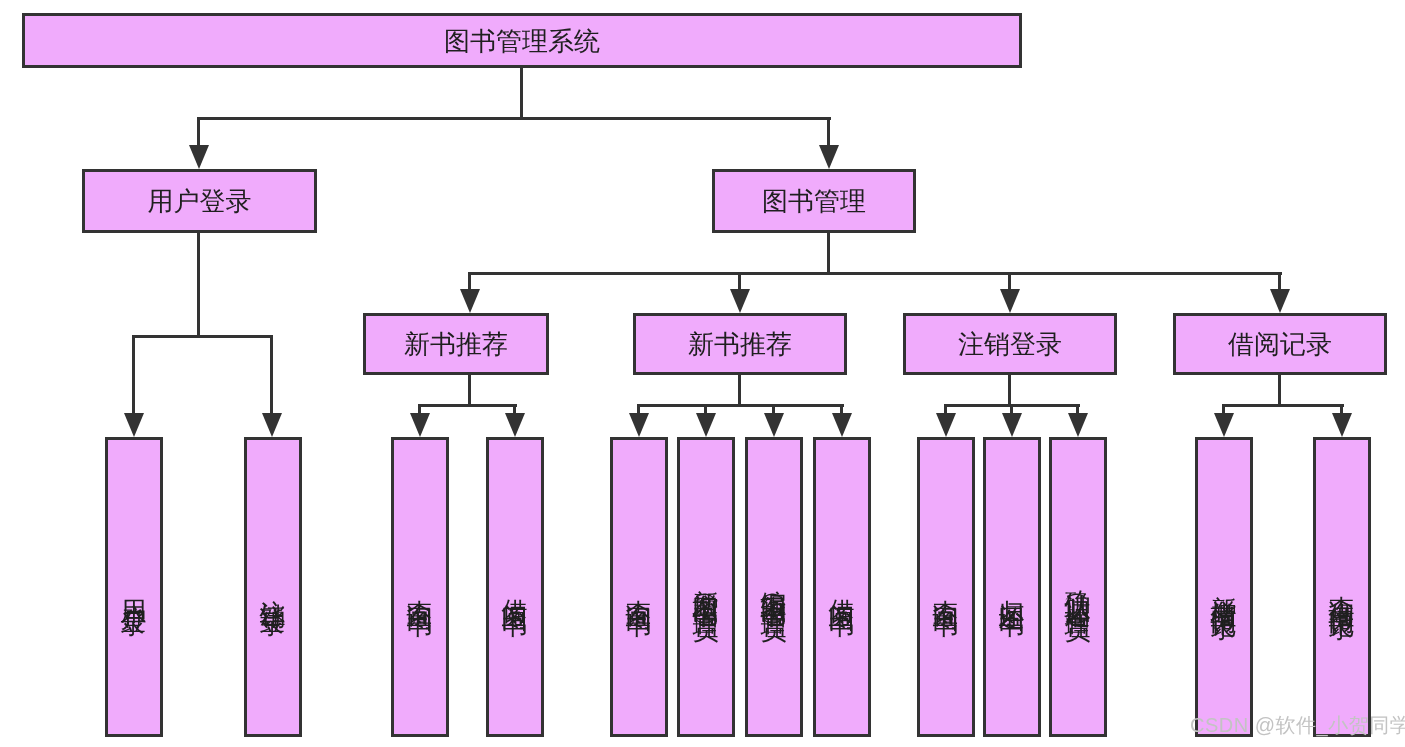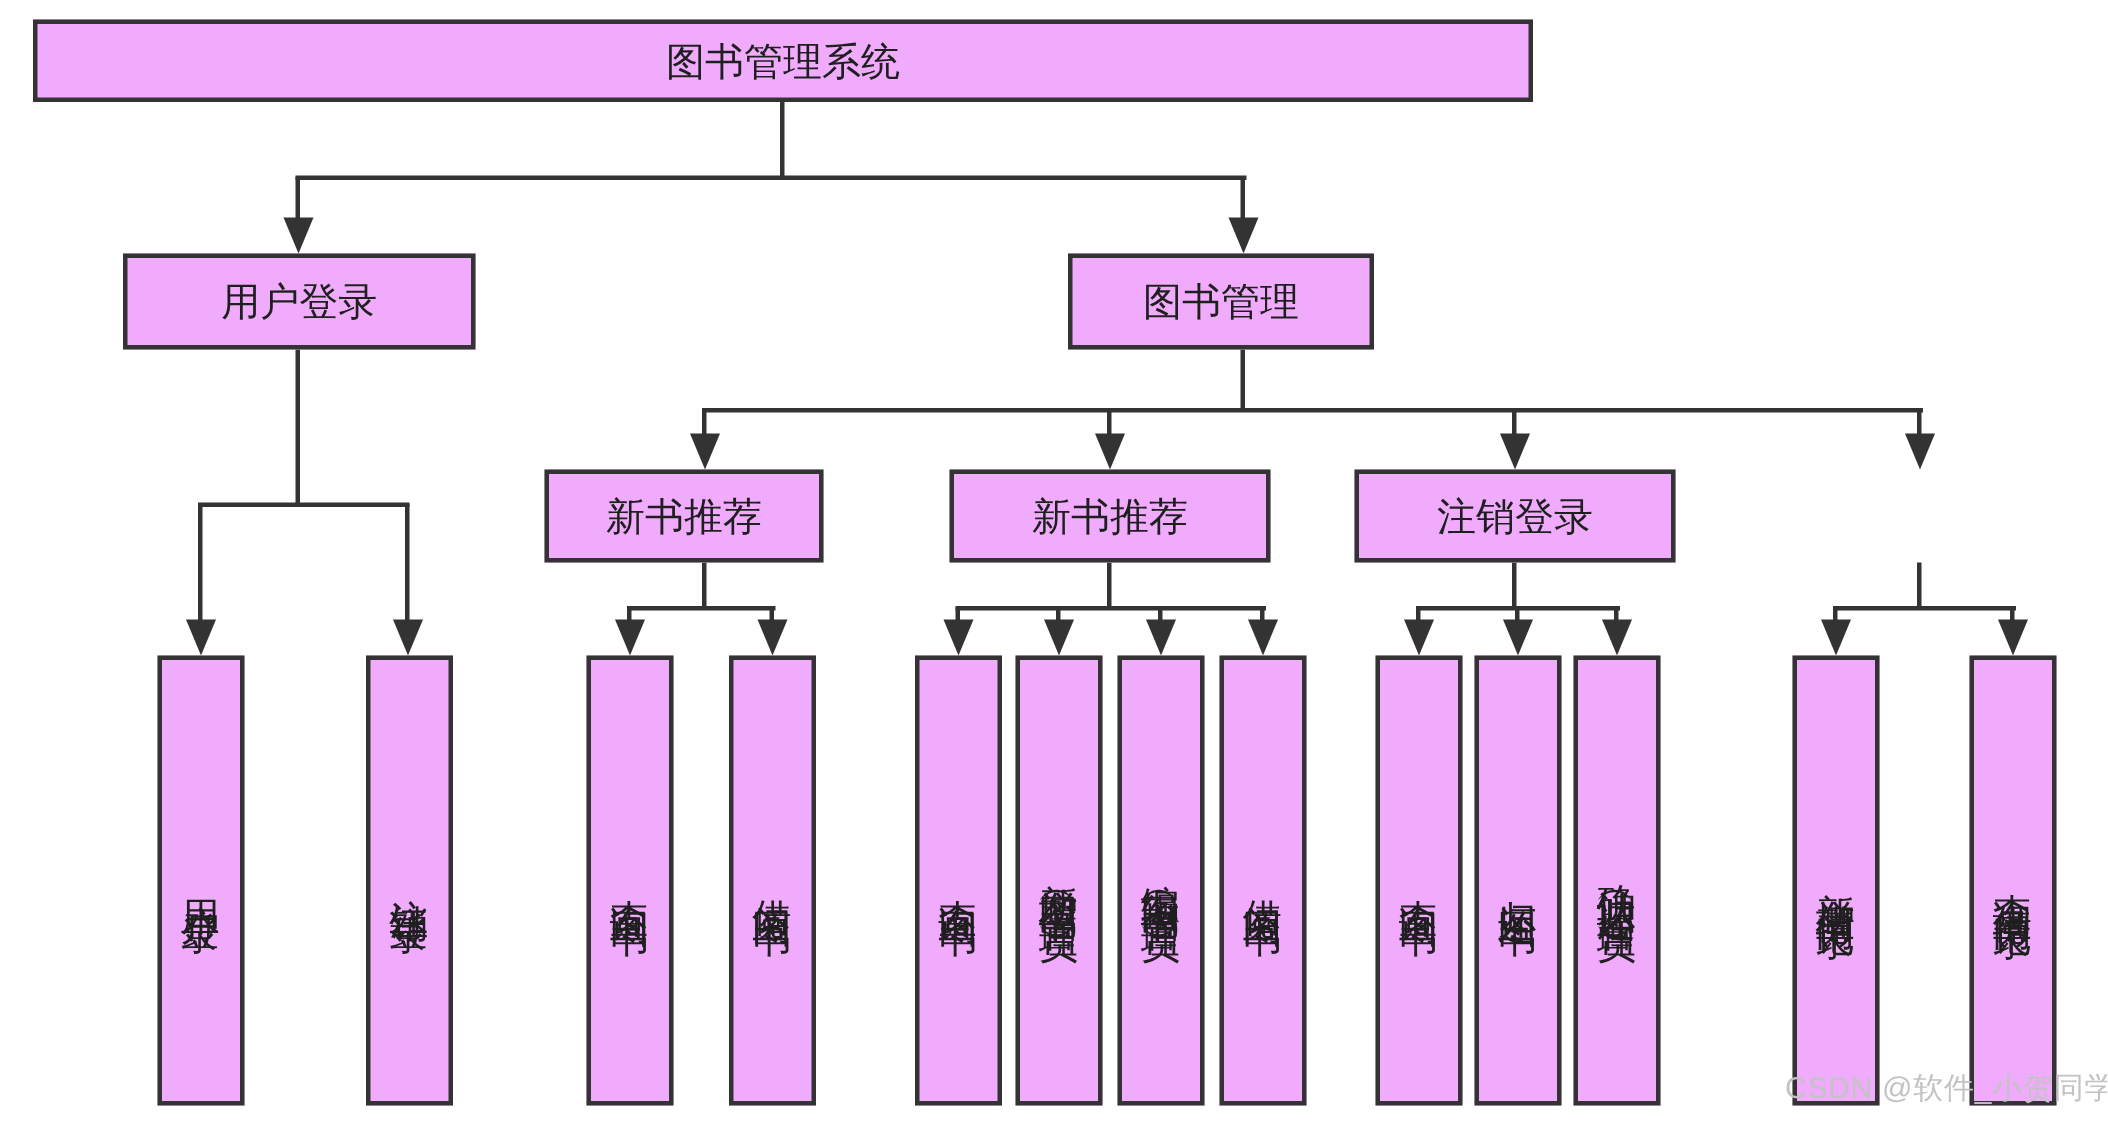--- a/index.html
+++ b/index.html
@@ -108,20 +108,23 @@
   </div>
 
   <div class="box" style="left:633px;top:313px;width:214px;height:62px;">
     <span>新书推荐</span>
   </div>
 
   <div class="box" style="left:903px;top:313px;width:214px;height:62px;">
     <span>注销登录</span>
   </div>
 
+  <div class="box" style="left:1173px;top:313px;width:214px;height:62px;">
+    <span>借阅记录</span>
+  </div>
 
   <div class="box vbox" style="left:105px;top:437px;width:58px;height:300px;">
     <span>用户登录</span>
   </div>
 
   <div class="box vbox" style="left:244px;top:437px;width:58px;height:300px;">
     <span>注销登录</span>
   </div>
 
   <div class="box vbox" style="left:391px;top:437px;width:58px;height:300px;">

